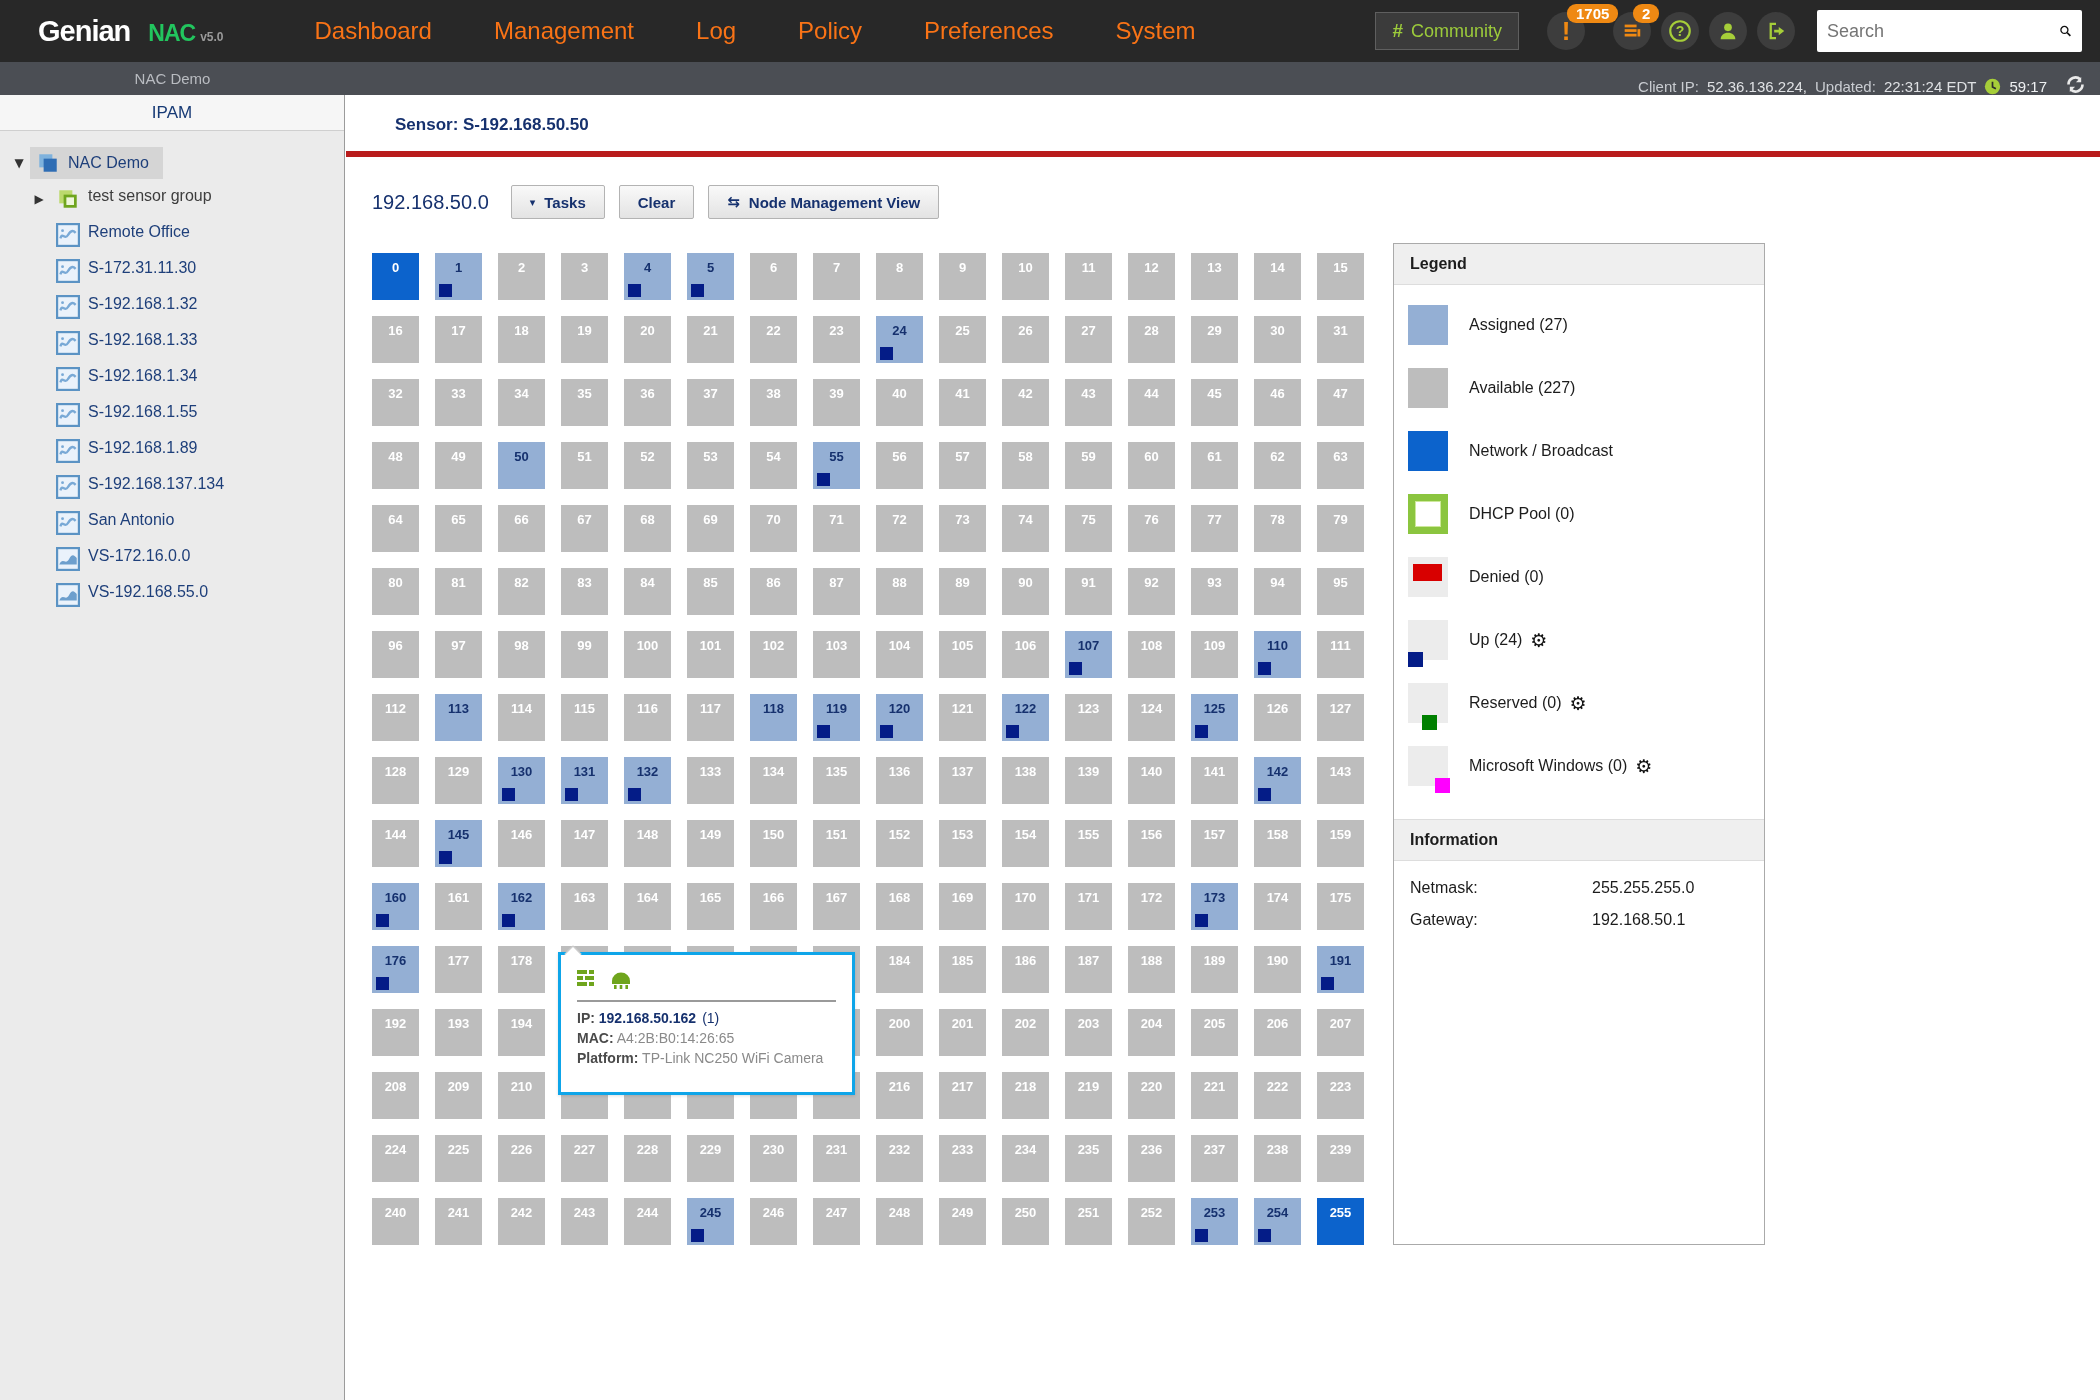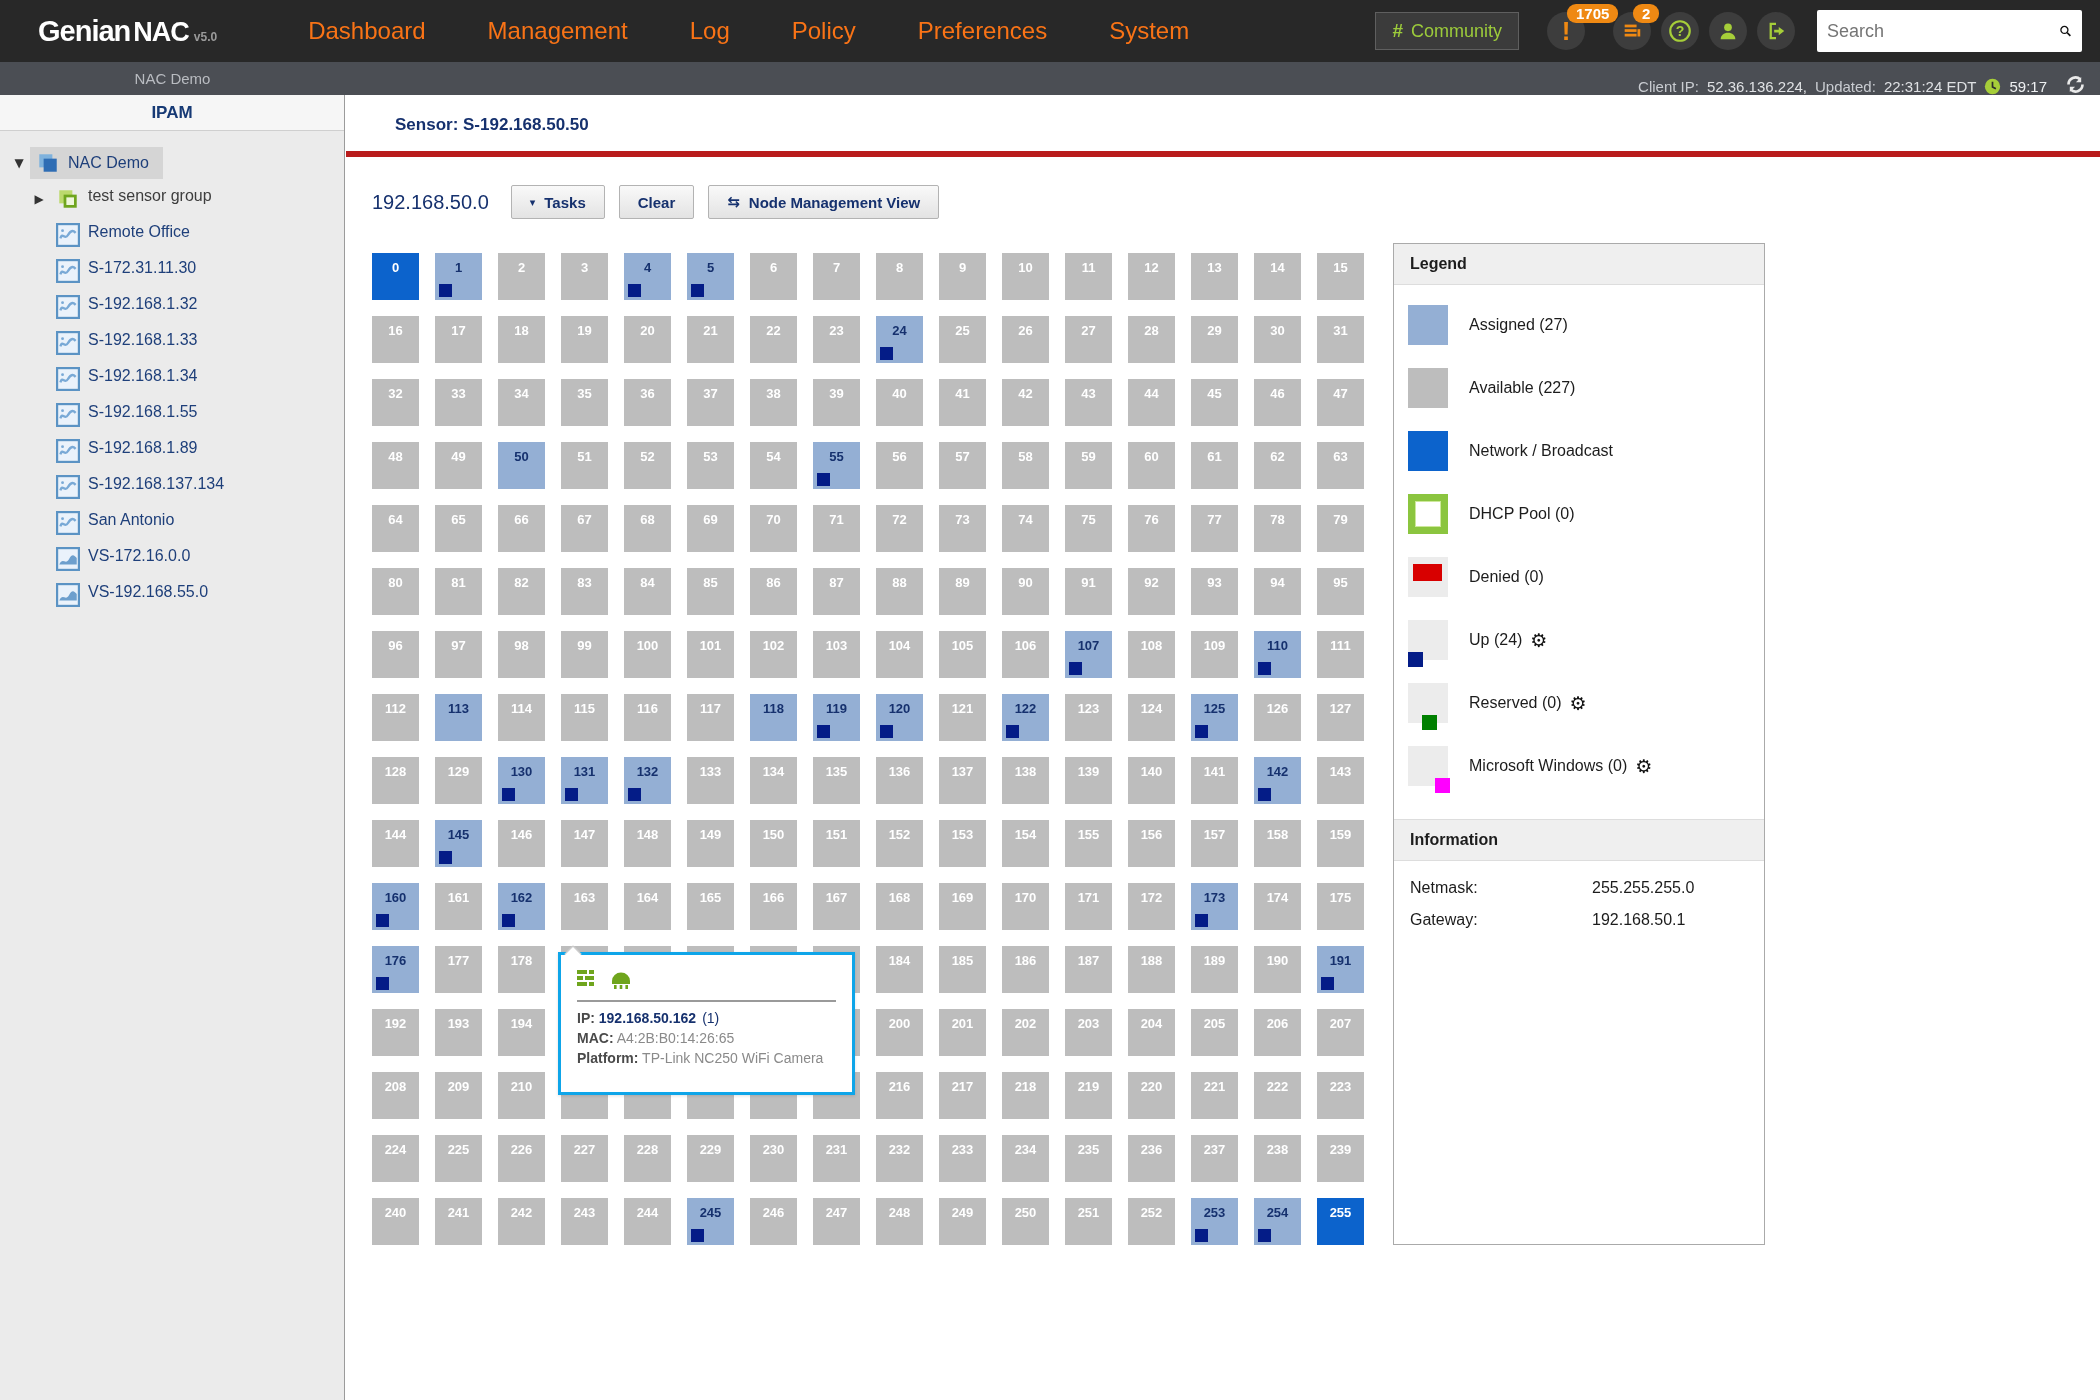--- a/index.html
+++ b/index.html
@@ -3,21 +3,21 @@
 <meta charset="utf-8">
 <style>
   * { margin:0; padding:0; box-sizing:border-box; }
   html,body { width:2100px; height:1400px; font-family:"Liberation Sans",sans-serif; background:#fff; overflow:hidden; }
   #stage { position:relative; width:2100px; height:1400px; }
 
   
   #navbar { position:absolute; left:0; top:0; width:2100px; height:62px; background:#282828; display:flex; align-items:center; }
   #logo { margin-left:38px; display:flex; align-items:baseline; white-space:nowrap; }
   #logo .brand { color:#fff; font-size:29px; font-weight:bold; letter-spacing:-1px; }
-  #logo .product { color:#ffffff; font-size:27px; font-weight:bold; margin-left:3px; letter-spacing:-1px; }
+  #logo .product { color:#22c55e; font-size:23px; font-weight:bold; margin-left:18px; letter-spacing:-1px; }
   #logo .ver { color:#9a9a9a; font-size:12px; margin-left:5px; font-weight:bold; }
   #nav-menu { display:flex; margin-left:60px; }
   .nav-item { color:#f97316; font-size:24px; padding:0 31px; line-height:62px; cursor:pointer; }
   #nav-right { margin-left:auto; display:flex; align-items:center; margin-right:18px; }
   #community-btn { height:38px; background:#3b3b3b; border:1px solid #5f5f5f; color:#9ccb3b; font-size:18px; display:flex; align-items:center; padding:0 16px; cursor:pointer; }
   #community-btn .hash { font-weight:bold; margin-right:8px; font-size:19px; }
   .circ { position:relative; width:38px; height:38px; background:#3d3d3d; border-radius:50%; margin-left:10px; display:flex; align-items:center; justify-content:center; cursor:pointer; }
   .circ.alert { margin-left:28px; }
   .badge { position:absolute; top:-8px; left:20px; background:#ef8913; color:#fff; font-size:15px; font-weight:bold; border-radius:9px; padding:1px 9px; white-space:nowrap; }
   .excl { color:#ef8913; font-size:26px; font-weight:bold; }
@@ -28,21 +28,21 @@
   #statusbar { position:absolute; left:0; top:62px; width:2100px; height:33px; background:#4b4e54; color:#c9ccd1; font-size:15px; }
   #sb-domain { position:absolute; left:0; top:0; width:345px; text-align:center; line-height:33px; color:#b9bcc1; }
   #sb-right { position:absolute; right:14px; top:0; height:33px; display:flex; align-items:flex-end; gap:8px; }
   #sb-right .lbl { color:#c9ccd1; }
   #sb-right .val { color:#dfe1e4; }
   #sb-right .timer { color:#eef0f2; }
   #refresh-btn { margin-left:10px; cursor:pointer; display:flex; }
 
   
   #sidebar { position:absolute; left:0; top:95px; width:345px; height:1305px; background:#ebebeb; border-right:1px solid #9b9b9b; }
-  #ipam-header { height:36px; background:#f6f6f6; border-bottom:1px solid #cfcfcf; text-align:center; line-height:36px; font-weight:bold; font-size:17px; color:#173a75; }
+  #ipam-header { height:36px; background:#f6f6f6; border-bottom:1px solid #cfcfcf; text-align:center; line-height:36px; font-weight:normal; font-size:17px; color:#173a75; }
   #tree { padding-top:14px; }
   .tree-row { height:36px; display:flex; align-items:center; font-size:16px; color:#1e3f7a; cursor:pointer; }
   .tree-row .caret { width:22px; text-align:center; color:#333; font-size:12px; margin-left:8px; font-family:"DejaVu Sans",sans-serif; }
   .tree-row .spacer { width:22px; margin-left:8px; }
   .tree-row.child .caret, .tree-row.child .spacer { margin-left:28px; }
   .tree-row .ticon { width:24px; height:24px; margin:0 8px 0 6px; display:flex; }
   .tree-row .tlabel { white-space:nowrap; }
   .tree-row.selected .selwrap { background:#d5d5d5; display:flex; align-items:center; padding:4px 14px 4px 0; }
   .selwrap { display:flex; align-items:flex-start; }
   .tree-row.group .tlabel { color:#3d3d3d; }

